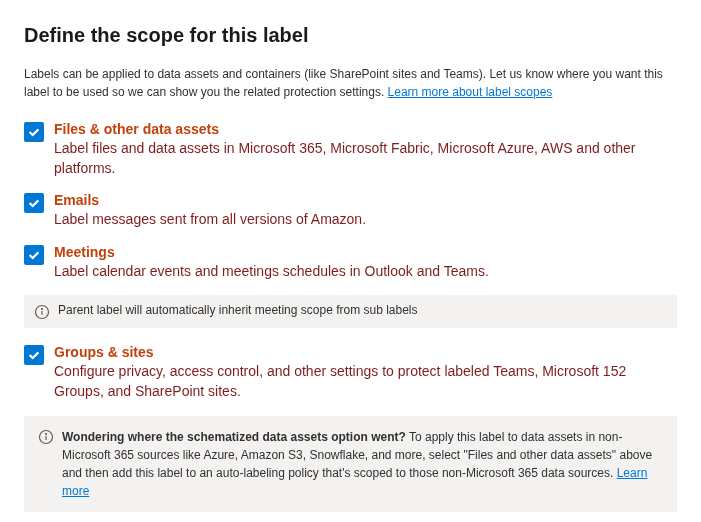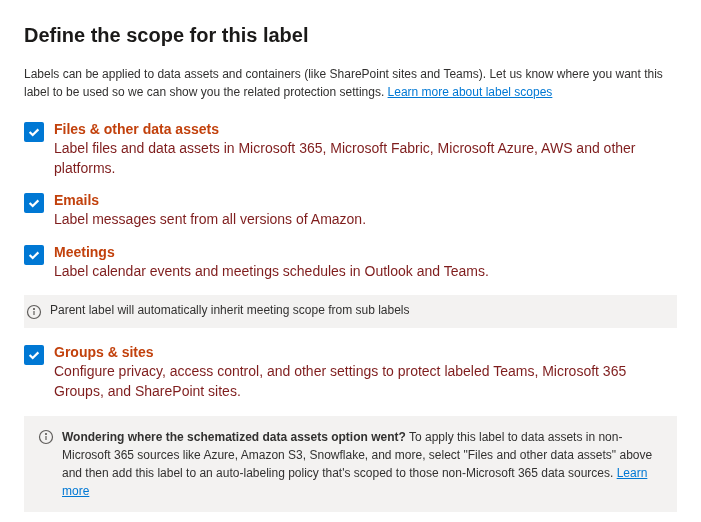--- a/index.html
+++ b/index.html
@@ -66,21 +66,21 @@
       color: #c2410c;
       margin-bottom: 2px;
     }
     .option-desc {
       font-size: 14px;
       color: #7f1d1d;
       line-height: 1.4;
     }
     .info-bar {
       background: #f3f2f1;
-      padding: 8px 2px;
+      padding: 8px 10px;
       display: flex;
       align-items: flex-start;
       margin: 6px 0 16px 0;
       font-size: 12px;
       color: #323130;
     }
     .info-bar.large {
       padding: 12px 14px;
       line-height: 1.5;
     }
@@ -167,21 +167,21 @@
 </div>
 
 <div class="option-row">
   <div class="checkbox">
     <svg viewBox="0 0 16 16">
         <polyline points="3,8 6.5,11.5 13,5"></polyline>
       </svg>
   </div>
   <div class="option-content">
     <div class="option-title">Groups &amp; sites</div>
-    <div class="option-desc">Configure privacy, access control, and other settings to protect labeled Teams, Microsoft 365 Groups, and SharePoint sites.</div>
+    <div class="option-desc">Configure privacy, access control, and other settings to protect labeled Teams, Microsoft 152 Groups, and SharePoint sites.</div>
   </div>
 </div>
 
 <div class="info-bar large">
   <span class="info-icon">
     <svg viewBox="0 0 16 16">
         <circle cx="8" cy="8" r="6.5"></circle>
         <line x1="8" y1="7" x2="8" y2="11"></line>
         <circle cx="8" cy="5" r="0.5" fill="#605e5c"></circle>
       </svg>

